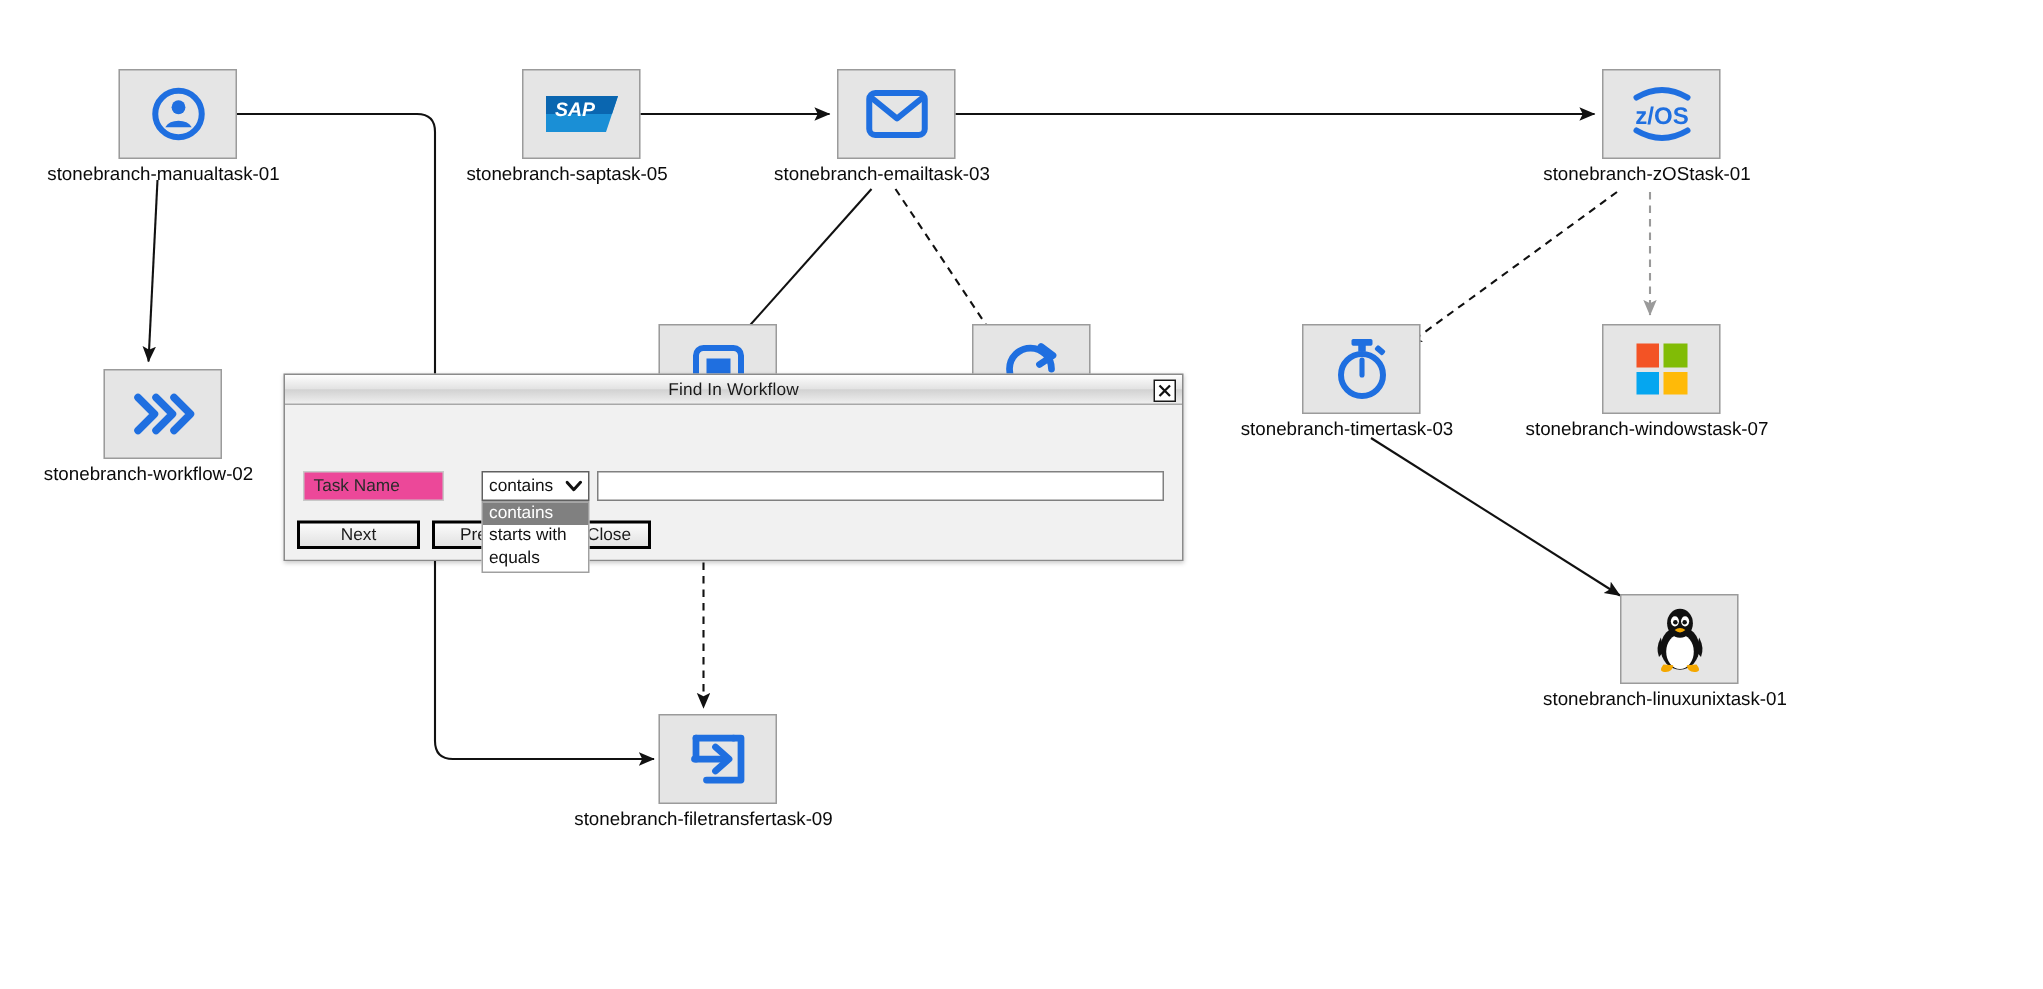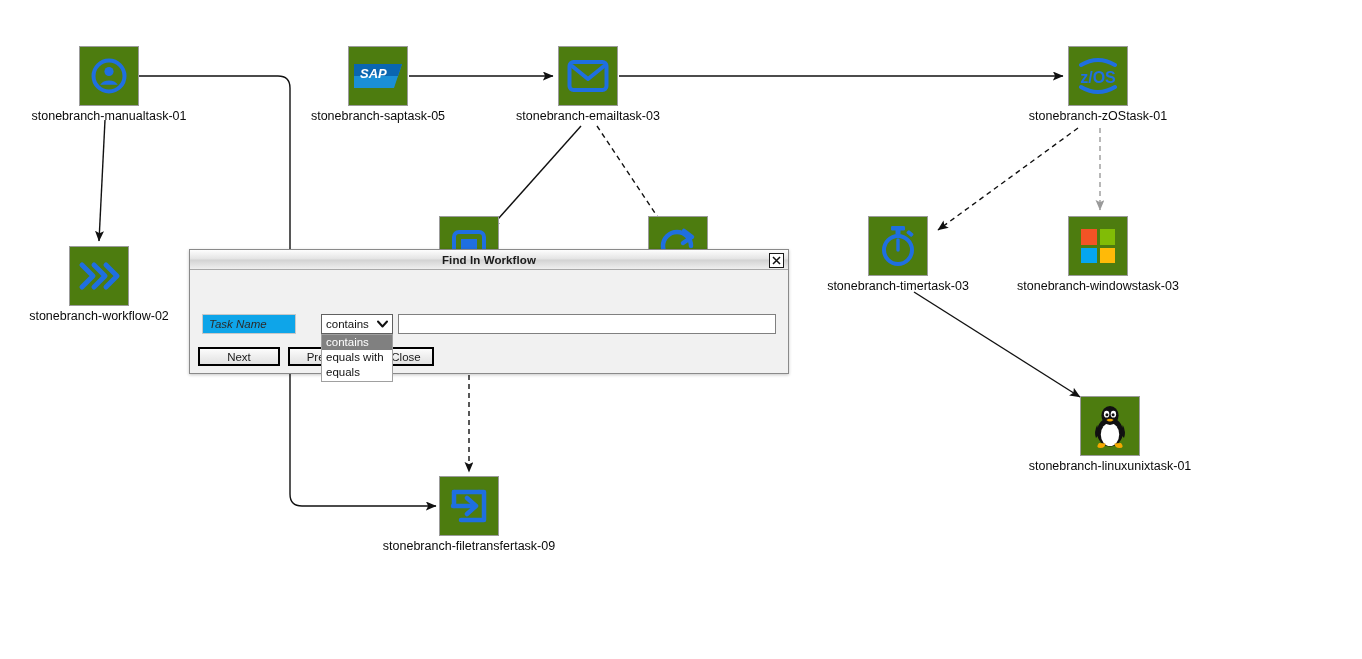--- a/index.html
+++ b/index.html
@@ -22,23 +22,23 @@
   }
 
   
   .node {
     position: absolute;
     width: 0; height: 0;
   }
   .node-box {
     position: absolute;
     left: -30px; top: -30px;
-    width: 60px; height: 60px;
+    width: 79px; height: 60px;
     border: 1px solid #9b9b9b;
-    background: #4d7c0f;
+    background: #e5e5e5;
     box-sizing: border-box;
     display: flex;
     align-items: center;
     justify-content: center;
   }
   .node-label {
     position: absolute;
     top: 33px;
     left: -190px;
     width: 380px;
@@ -76,21 +76,21 @@
     position: relative;
     height: 19px;
     background: linear-gradient(to bottom, #fdfdfd 0%, #e3e3e3 48%, #d2d2d2 52%, #efefef 100%);
     border-bottom: 1px solid #a8a8a8;
     display: flex;
     align-items: center;
     justify-content: center;
   }
   #dialog-title {
     font-size: 11.5px;
-    font-weight: bold;
+    font-weight: normal;
     color: #1a1a1a;
     letter-spacing: 0.1px;
   }
   #dialog-close {
     position: absolute;
     right: 4px; top: 3px;
     width: 13px; height: 13px;
     border: 1px solid #1a1a1a;
     background: #ffffff;
     display: flex;
@@ -103,29 +103,28 @@
   #dialog-body {
     position: relative;
     height: calc(100% - 20px);
     background: #f1f1f1;
   }
 
   .field-label-box {
     position: absolute;
     left: 12px; top: 44px;
     width: 94px; height: 20px;
-    background: #0ea5e9;
+    background: #ec4899;
     border: 1px solid #c8c8c8;
     box-sizing: border-box;
     display: flex;
     align-items: center;
     padding-left: 6px;
     font-size: 11.5px;
     color: #2b2b2b;
-    font-style: italic;
   }
 
   .op-select {
     position: absolute;
     left: 131px; top: 44px;
     width: 72px; height: 20px;
     background: #ffffff;
     border: 1px solid #606060;
     box-sizing: border-box;
     display: flex;
@@ -334,21 +333,21 @@
 
   <div class="node" style="left:1098px; top:246px;">
     <div class="node-box">
       <span class="win-grid">
         <i style="background:#f35325;"></i>
         <i style="background:#81bc06;"></i>
         <i style="background:#05a6f0;"></i>
         <i style="background:#ffba08;"></i>
       </span>
     </div>
-    <div class="node-label">stonebranch-windowstask-03</div>
+    <div class="node-label">stonebranch-windowstask-07</div>
   </div>
 
   <div class="node" style="left:1110px; top:426px;">
     <div class="node-box">
       <span>
         <svg width="40" height="46" viewBox="0 0 40 46">
           <ellipse cx="20" cy="29" rx="13" ry="14.5" fill="#111111"></ellipse>
           <ellipse cx="20" cy="31.5" rx="9.2" ry="11.5" fill="#ffffff"></ellipse>
           <ellipse cx="20" cy="12.5" rx="8.6" ry="9.6" fill="#111111"></ellipse>
           <ellipse cx="16.6" cy="11.2" rx="2.7" ry="3.4" fill="#ffffff"></ellipse>
@@ -400,21 +399,21 @@
         <span class="sel-text">contains</span>
         <span class="chev">
           <svg width="11" height="8" viewBox="0 0 11 8">
             <path d="M1 1.5 L5.5 6.5 L10 1.5" fill="none" stroke="#111111" stroke-width="2" stroke-linecap="round" stroke-linejoin="round"></path>
           </svg>
         </span>
       </div>
 
       <div class="op-list">
         <div class="opt selected">contains</div>
-        <div class="opt">equals with</div>
+        <div class="opt">starts with</div>
         <div class="opt">equals</div>
       </div>
 
       <input class="search-input" type="text" placeholder="" style="">
 
       <div class="dlg-btn" id="btn-next">Next</div>
       <div class="dlg-btn" id="btn-prev">Previous</div>
       <div class="dlg-btn" id="btn-close">Close</div>
 
     </div>

